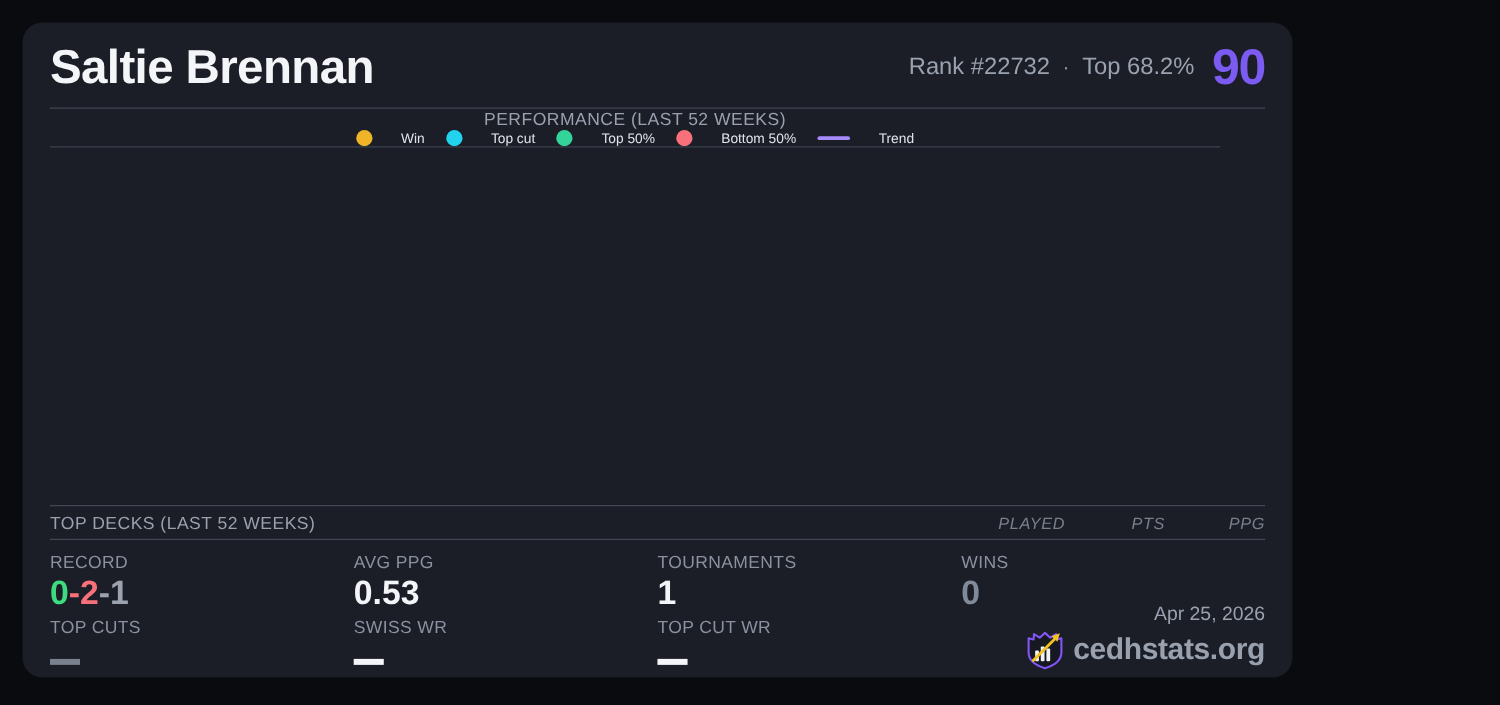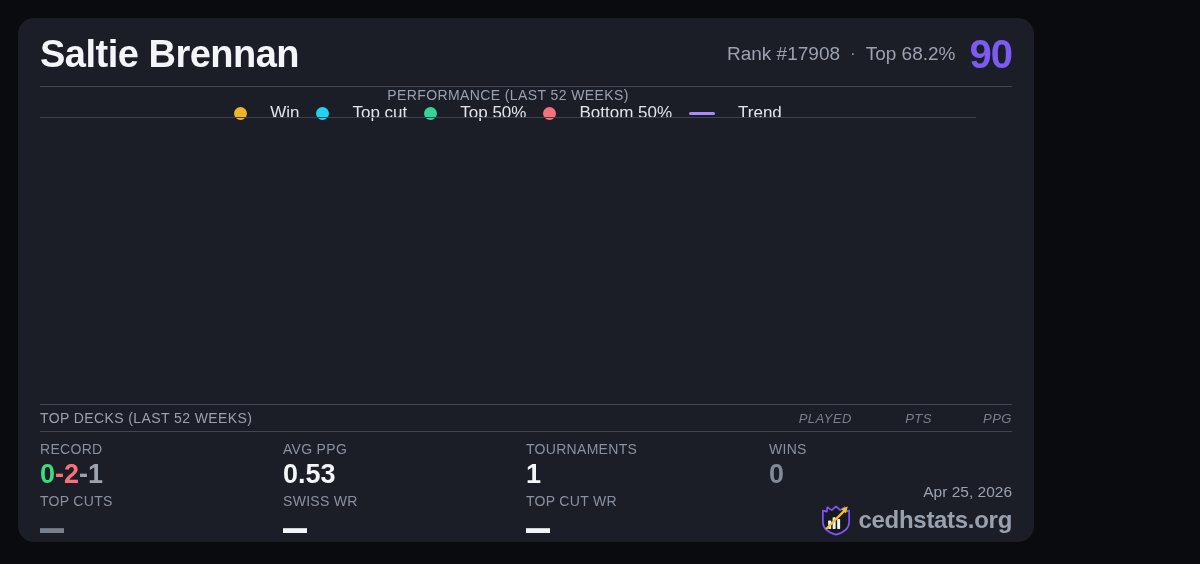--- a/index.html
+++ b/index.html
@@ -17,21 +17,21 @@
   .title { font-size:38px; font-weight:700; color:#f4f5f8; letter-spacing:-0.5px; }
   .hdr-right { display:flex; align-items:center; gap:14px; }
   .rank-line { display:flex; align-items:center; gap:10px; color:#9aa2af; font-size:19px; font-weight:500; }
   .rank-dot { font-size:17px; color:#8b93a0; }
   .score { font-size:40px; font-weight:700; color:#7b5bf2; letter-spacing:-1px; }
 
   
   .perf-row { display:flex; align-items:center; justify-content:space-between; height:30px; padding-right:36px;flex-direction:column; }
   .section-label { font-size:14px; color:#99a1ae; letter-spacing:0.4px; }
   .legend { display:flex; align-items:center; gap:17px; }
-  .legend-item { display:flex; align-items:center; gap:23px; font-size:17px; color:#e1e4ea; }
+  .legend-item { display:flex; align-items:center; gap:23px; font-size:11px; color:#e1e4ea; }
   .legend-dot { width:13px; height:13px; border-radius:50%; flex:none; }
   .legend-line { width:26px; height:3px; border-radius:2px; flex:none; }
 
   
   .chart { height:286px; flex:none; }
 
   
   .decks-row { display:flex; align-items:center; justify-content:space-between; height:26px; }
   .deck-cols { display:flex; }
   .deck-col { width:80px; text-align:right; font-size:13px; color:#79808d; letter-spacing:0.5px;font-style:italic; }
@@ -57,21 +57,21 @@
 </style>
 </head>
 <body>
 
 <div class="card">
 
   <div class="hdr">
     <div class="title">Saltie Brennan</div>
     <div class="hdr-right">
       <div class="rank-line">
-        <span>Rank #17908</span>
+        <span>Rank #22732</span>
         <span class="rank-dot">·</span>
         <span>Top 68.2%</span>
       </div>
       <div class="score">90</div>
     </div>
   </div>
   <div class="divider"></div>
 
   <div class="perf-row">
     <div class="section-label">PERFORMANCE (LAST 52 WEEKS)</div>

